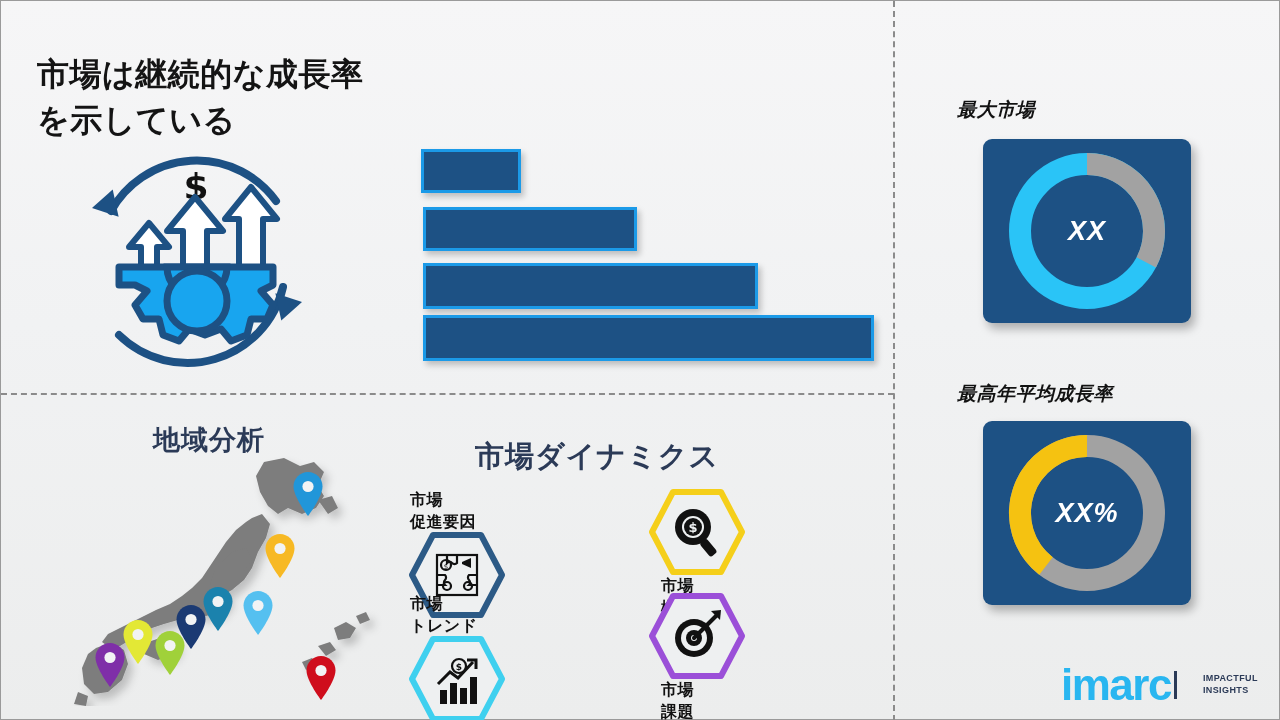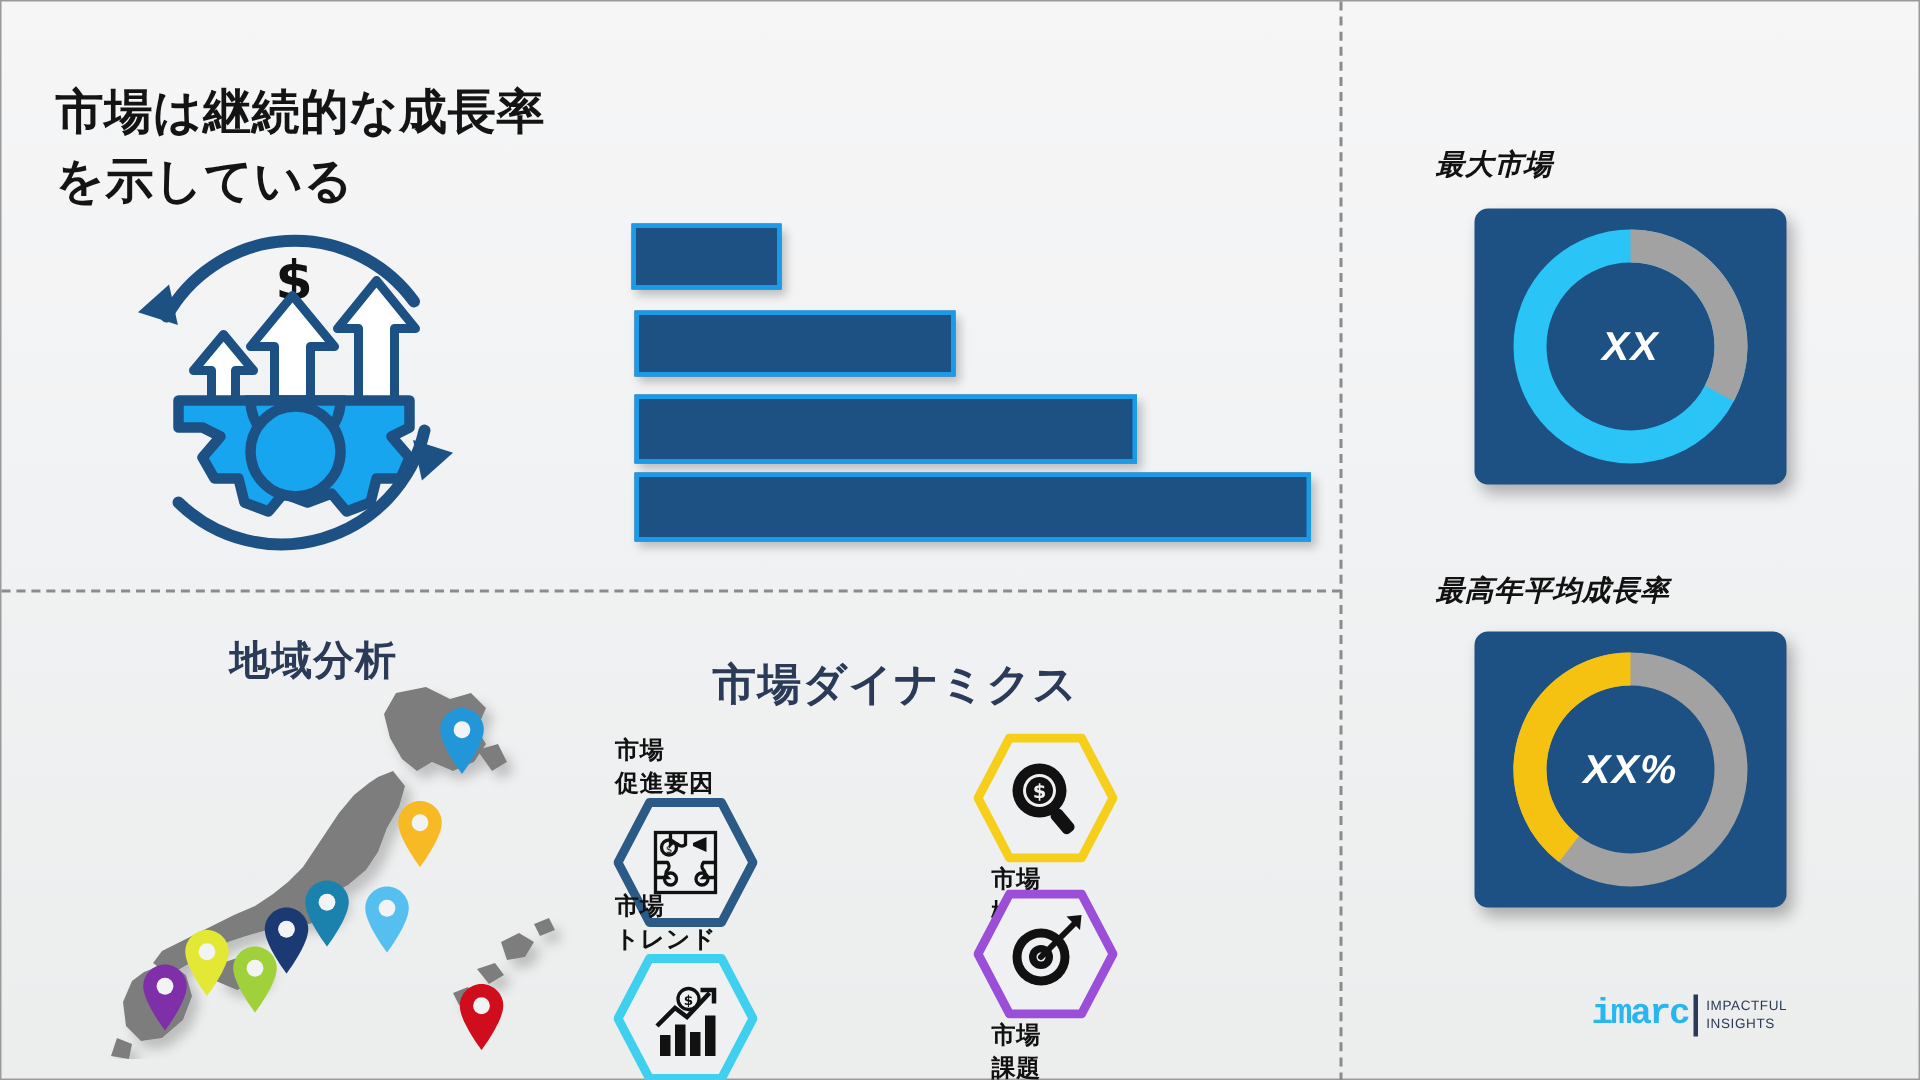--- a/index.html
+++ b/index.html
@@ -84,27 +84,27 @@
   .kpi-center{
     position:absolute;left:0;top:0;width:208px;height:184px;
     display:flex;align-items:center;justify-content:center;
     color:#ffffff;font-weight:bold;font-size:27px;letter-spacing:1px;
     pointer-events:none;
   }
 
   
   #logo{position:absolute;left:1060px;top:662px;display:flex;align-items:center;}
   #logo-word{
-    font-size:24px;font-weight:bold;color:#29b6f0;letter-spacing:-1.5px;
-    line-height:1;position:relative;font-family:Liberation Mono, monospace;
+    font-size:44px;font-weight:bold;color:#29b6f0;letter-spacing:-1.5px;
+    line-height:1;position:relative;font-family:Liberation Sans, sans-serif;
   }
   #logo-bar{width:3px;height:28px;background:#2b3a57;margin:0 6px 0 3px;}
   #logo-tag{
-    font-size:9px;font-weight:normal;color:#2b3a57;line-height:1.3;
-    letter-spacing:.4px;white-space:pre-line;
+    font-size:9px;font-weight:bold;color:#2b3a57;line-height:1.3;
+    letter-spacing:.4px;white-space:pre-line;margin-left:20px;
   }
 </style>
 </head>
 <body>
 
 <div id="frame">
 
   <div class="divider-v"></div>
   <div class="divider-h"></div>
 

